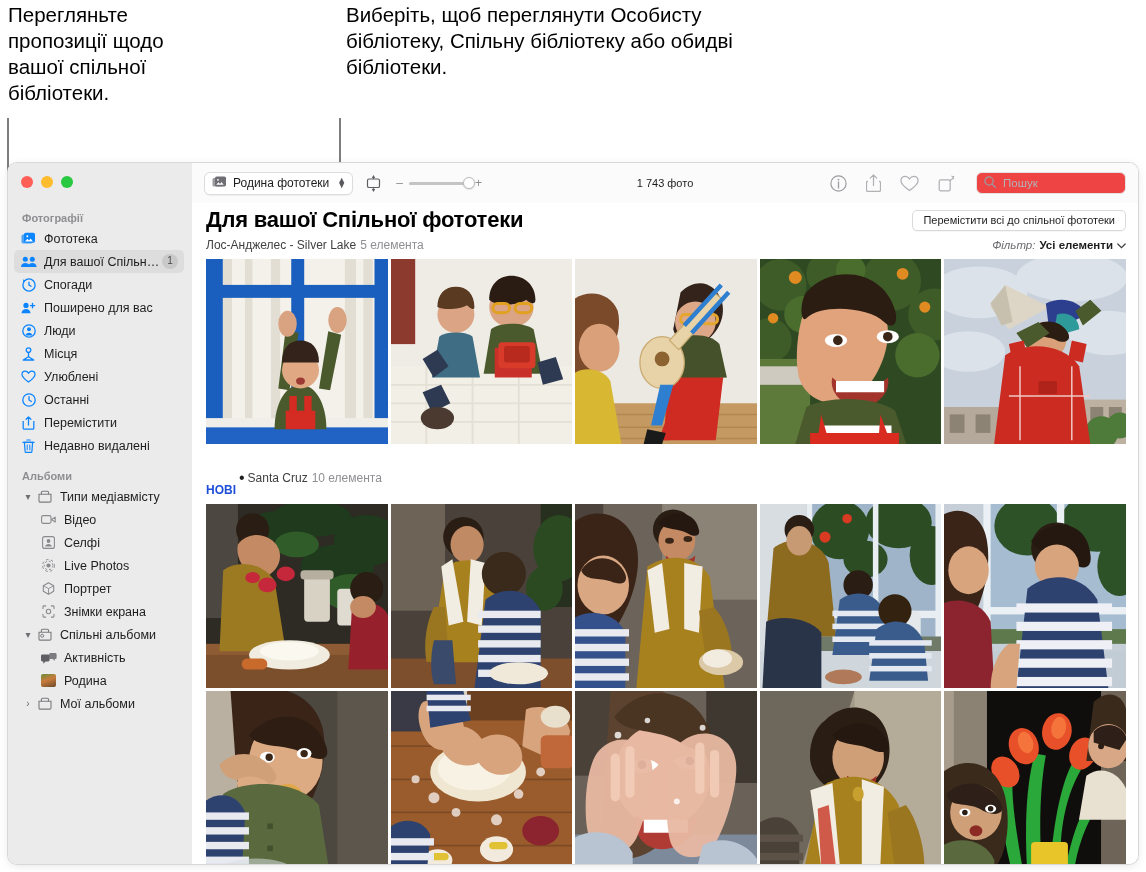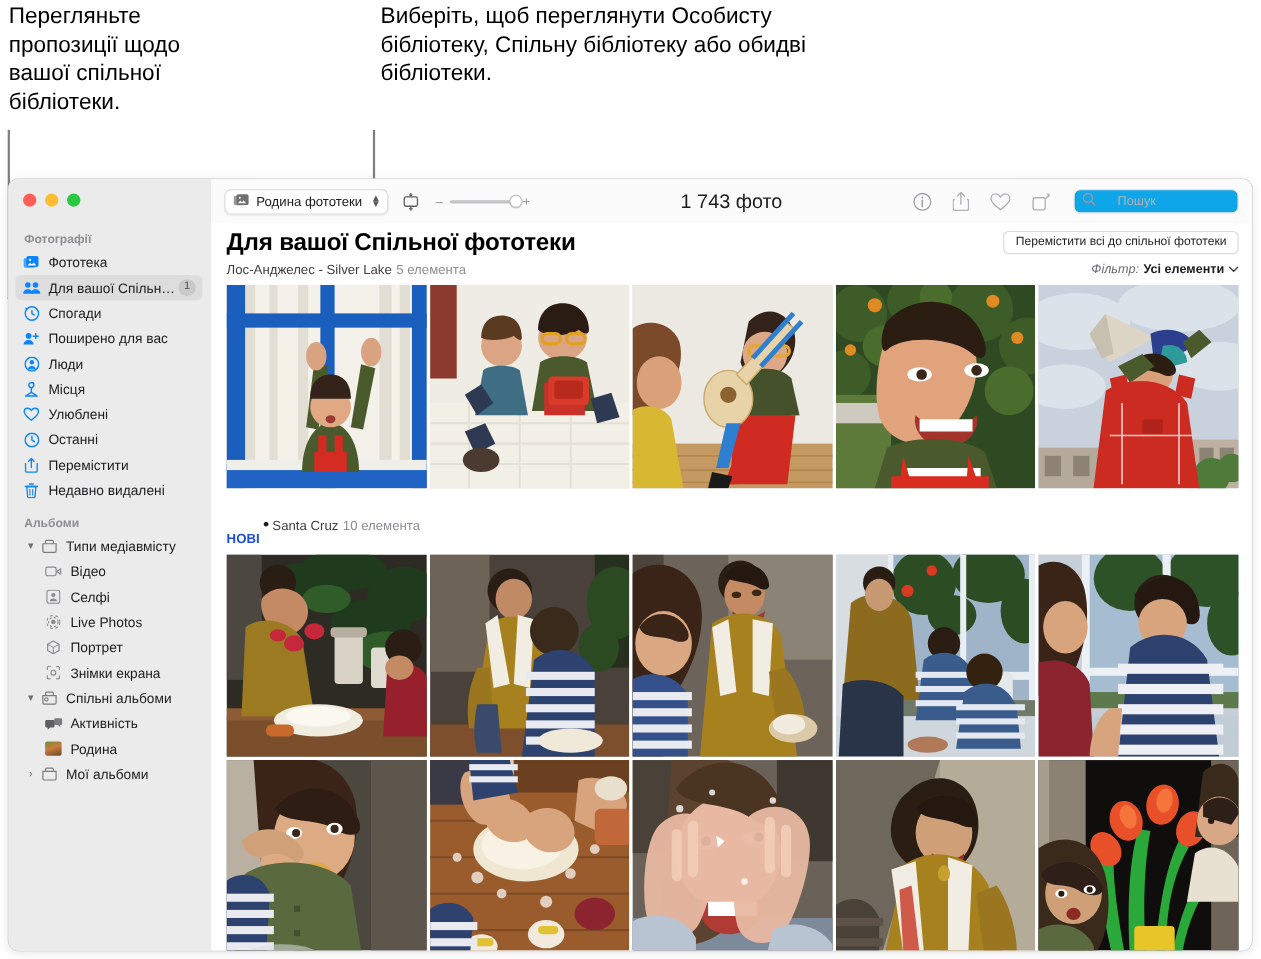--- a/index.html
+++ b/index.html
@@ -121,29 +121,29 @@
   .zoom-sign { font-size: 12px; color:#8d8d92; }
   .slider-track { width: 60px; height: 3px; background: #c4c4c6; border-radius: 2px; position: relative; }
   .slider-knob {
     position:absolute; right:-6px; top:-4.5px;
     width: 12px; height: 12px; border-radius: 50%;
     background:#fff; border:1px solid #bdbdbd;
     box-shadow: 0 0.5px 1.5px rgba(0,0,0,.2);
   }
   #photo-count {
     position:absolute; left:0; right:0; text-align:center;
-    font-size: 18px; color:#1d1d1f; pointer-events:none;
+    font-size: 11px; color:#1d1d1f; pointer-events:none;
   }
   .tb-right { margin-left:auto; display:flex; align-items:center; gap:19px; z-index:2; }
   .tb-ico { color:#a8a8ad; display:flex; align-items:center; }
   #search-box {
-    display:flex; align-items:center; gap:18px;
+    display:flex; align-items:center; gap:5px;
     width: 150px; height: 22px; padding: 0 7px;
     border: 1px solid #e2e2e2; border-radius: 6px;
-    background:#0ea5e9; margin-left: 2px;
+    background:#ef4444; margin-left: 2px;
   }
   #search-box input {
     border:0; outline:0; background:transparent;
     font-size: 11.5px; font-family: inherit; color:#1d1d1f;
     width: 100%;
   }
   #search-box input::placeholder { color:#b3b3b8; }
 
   #content { flex:1; overflow:hidden; padding: 0 12px 0 14px; position:relative; }
 

